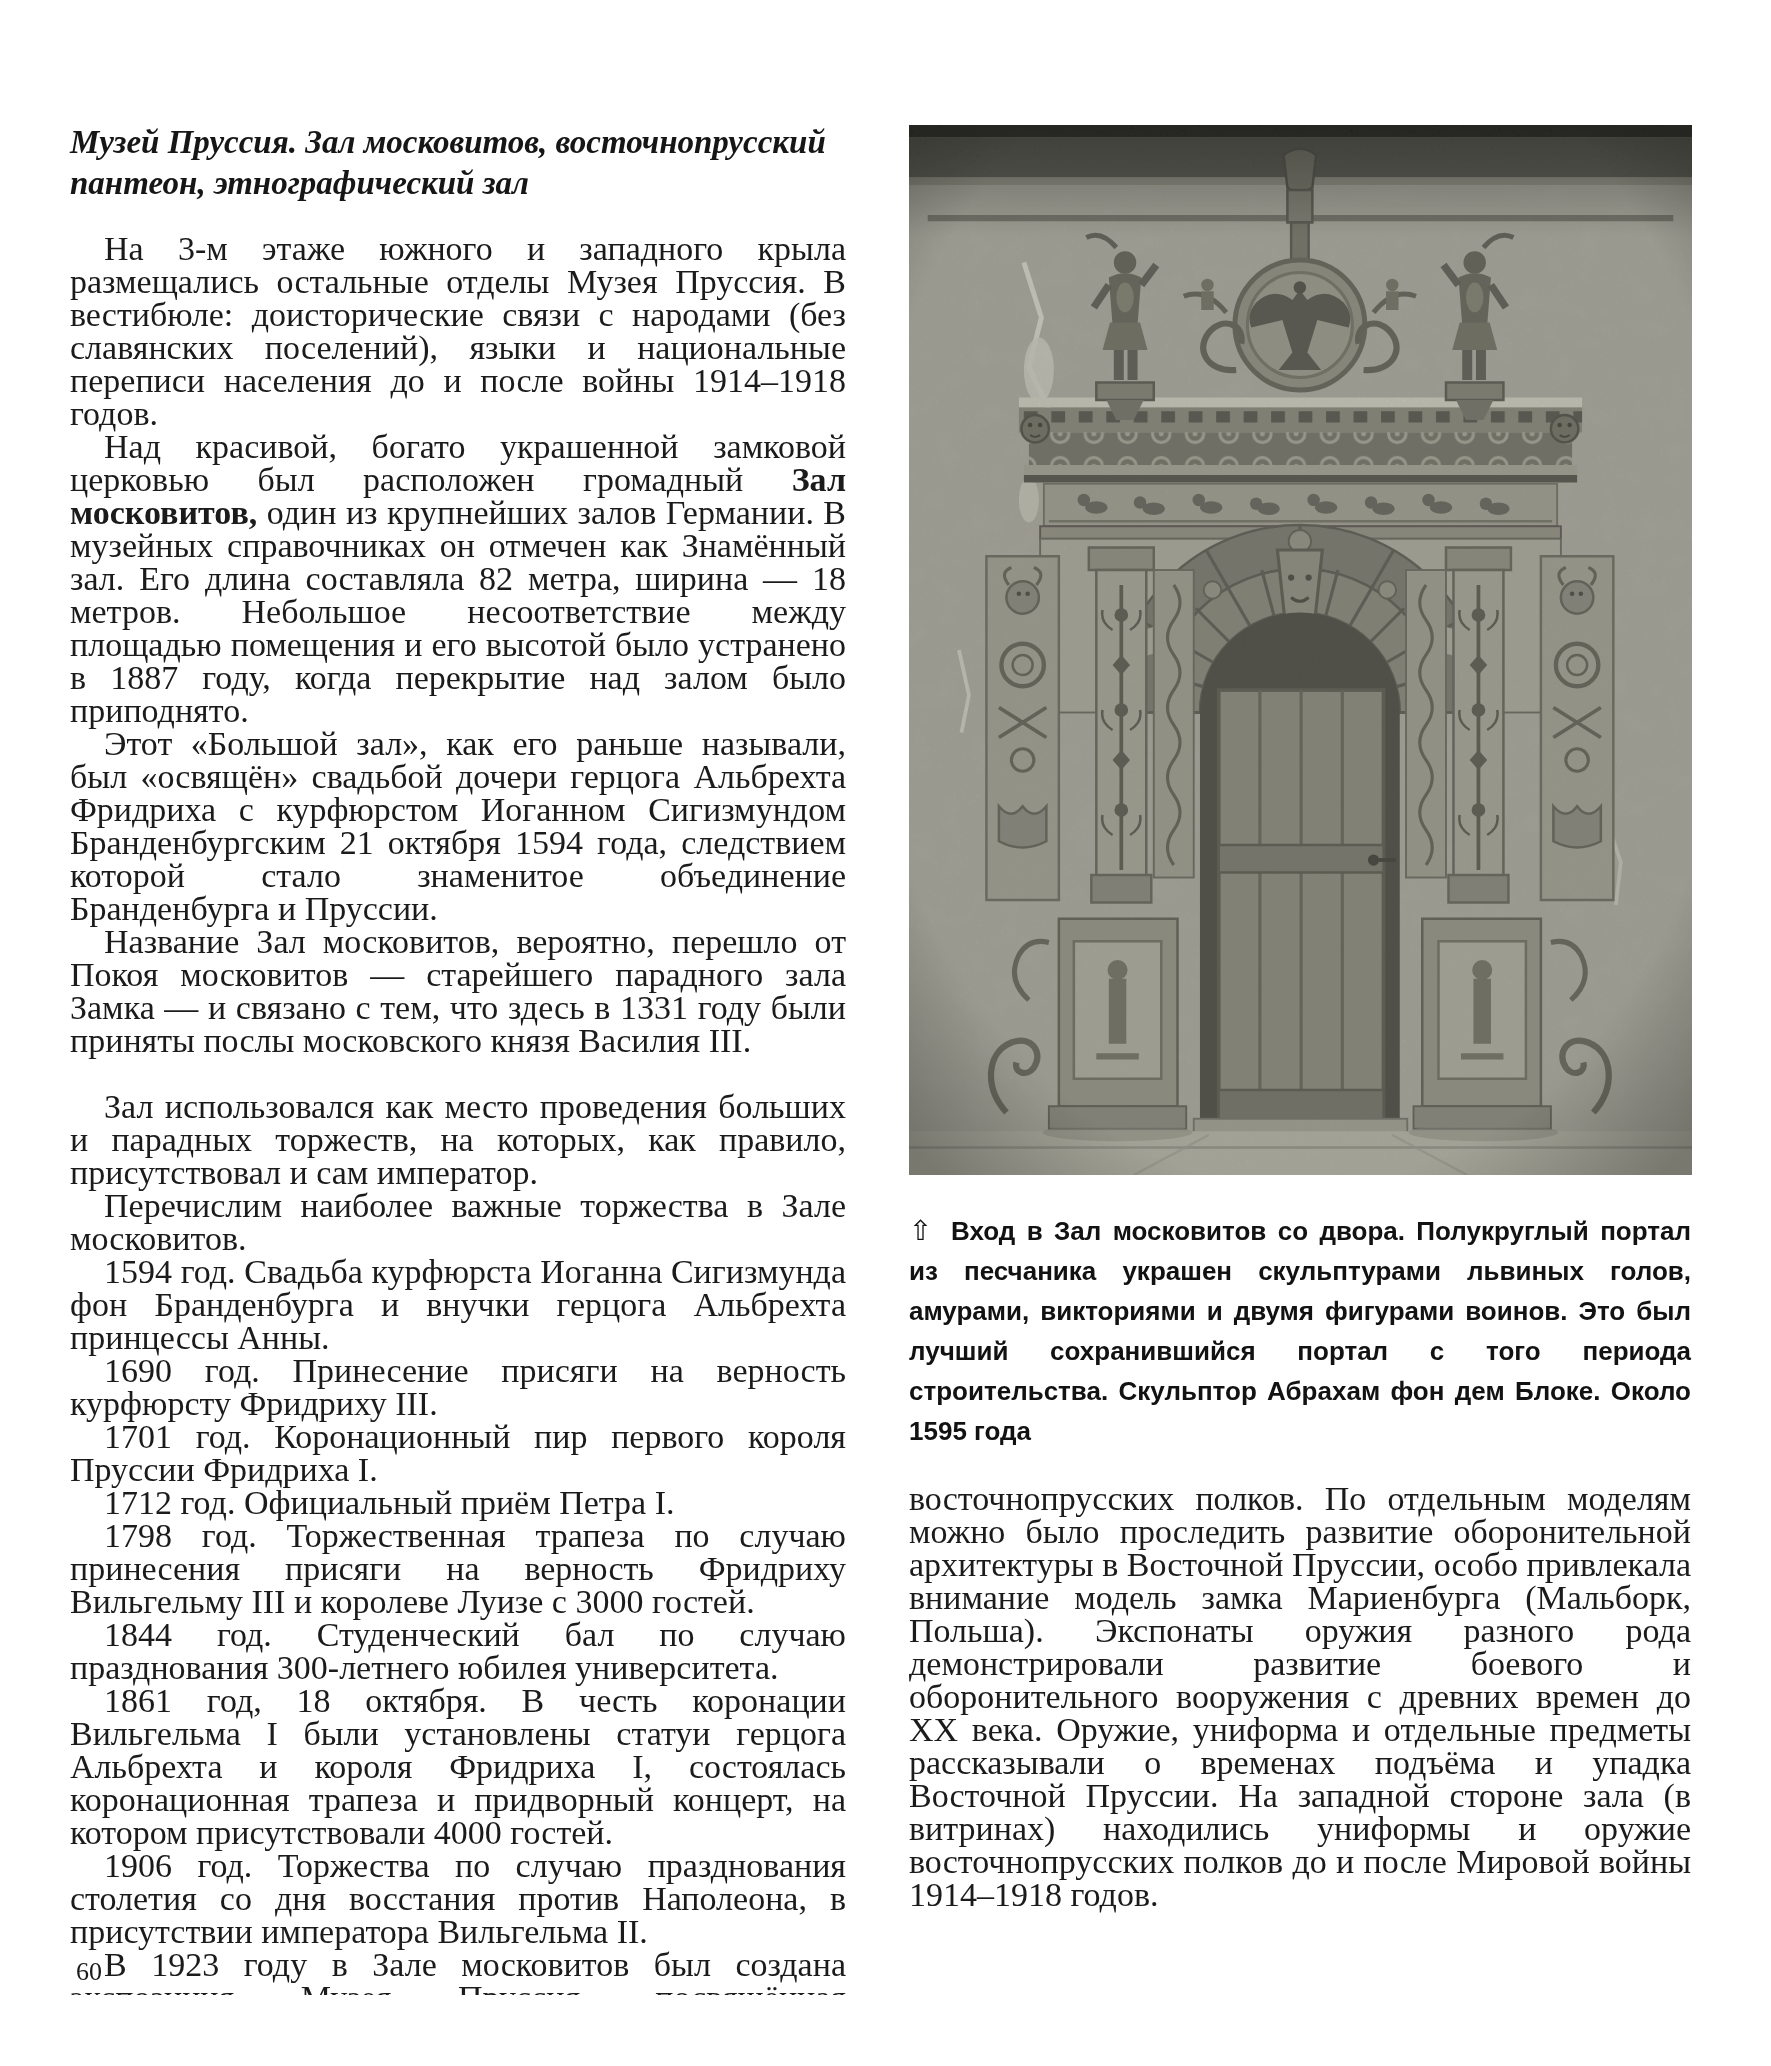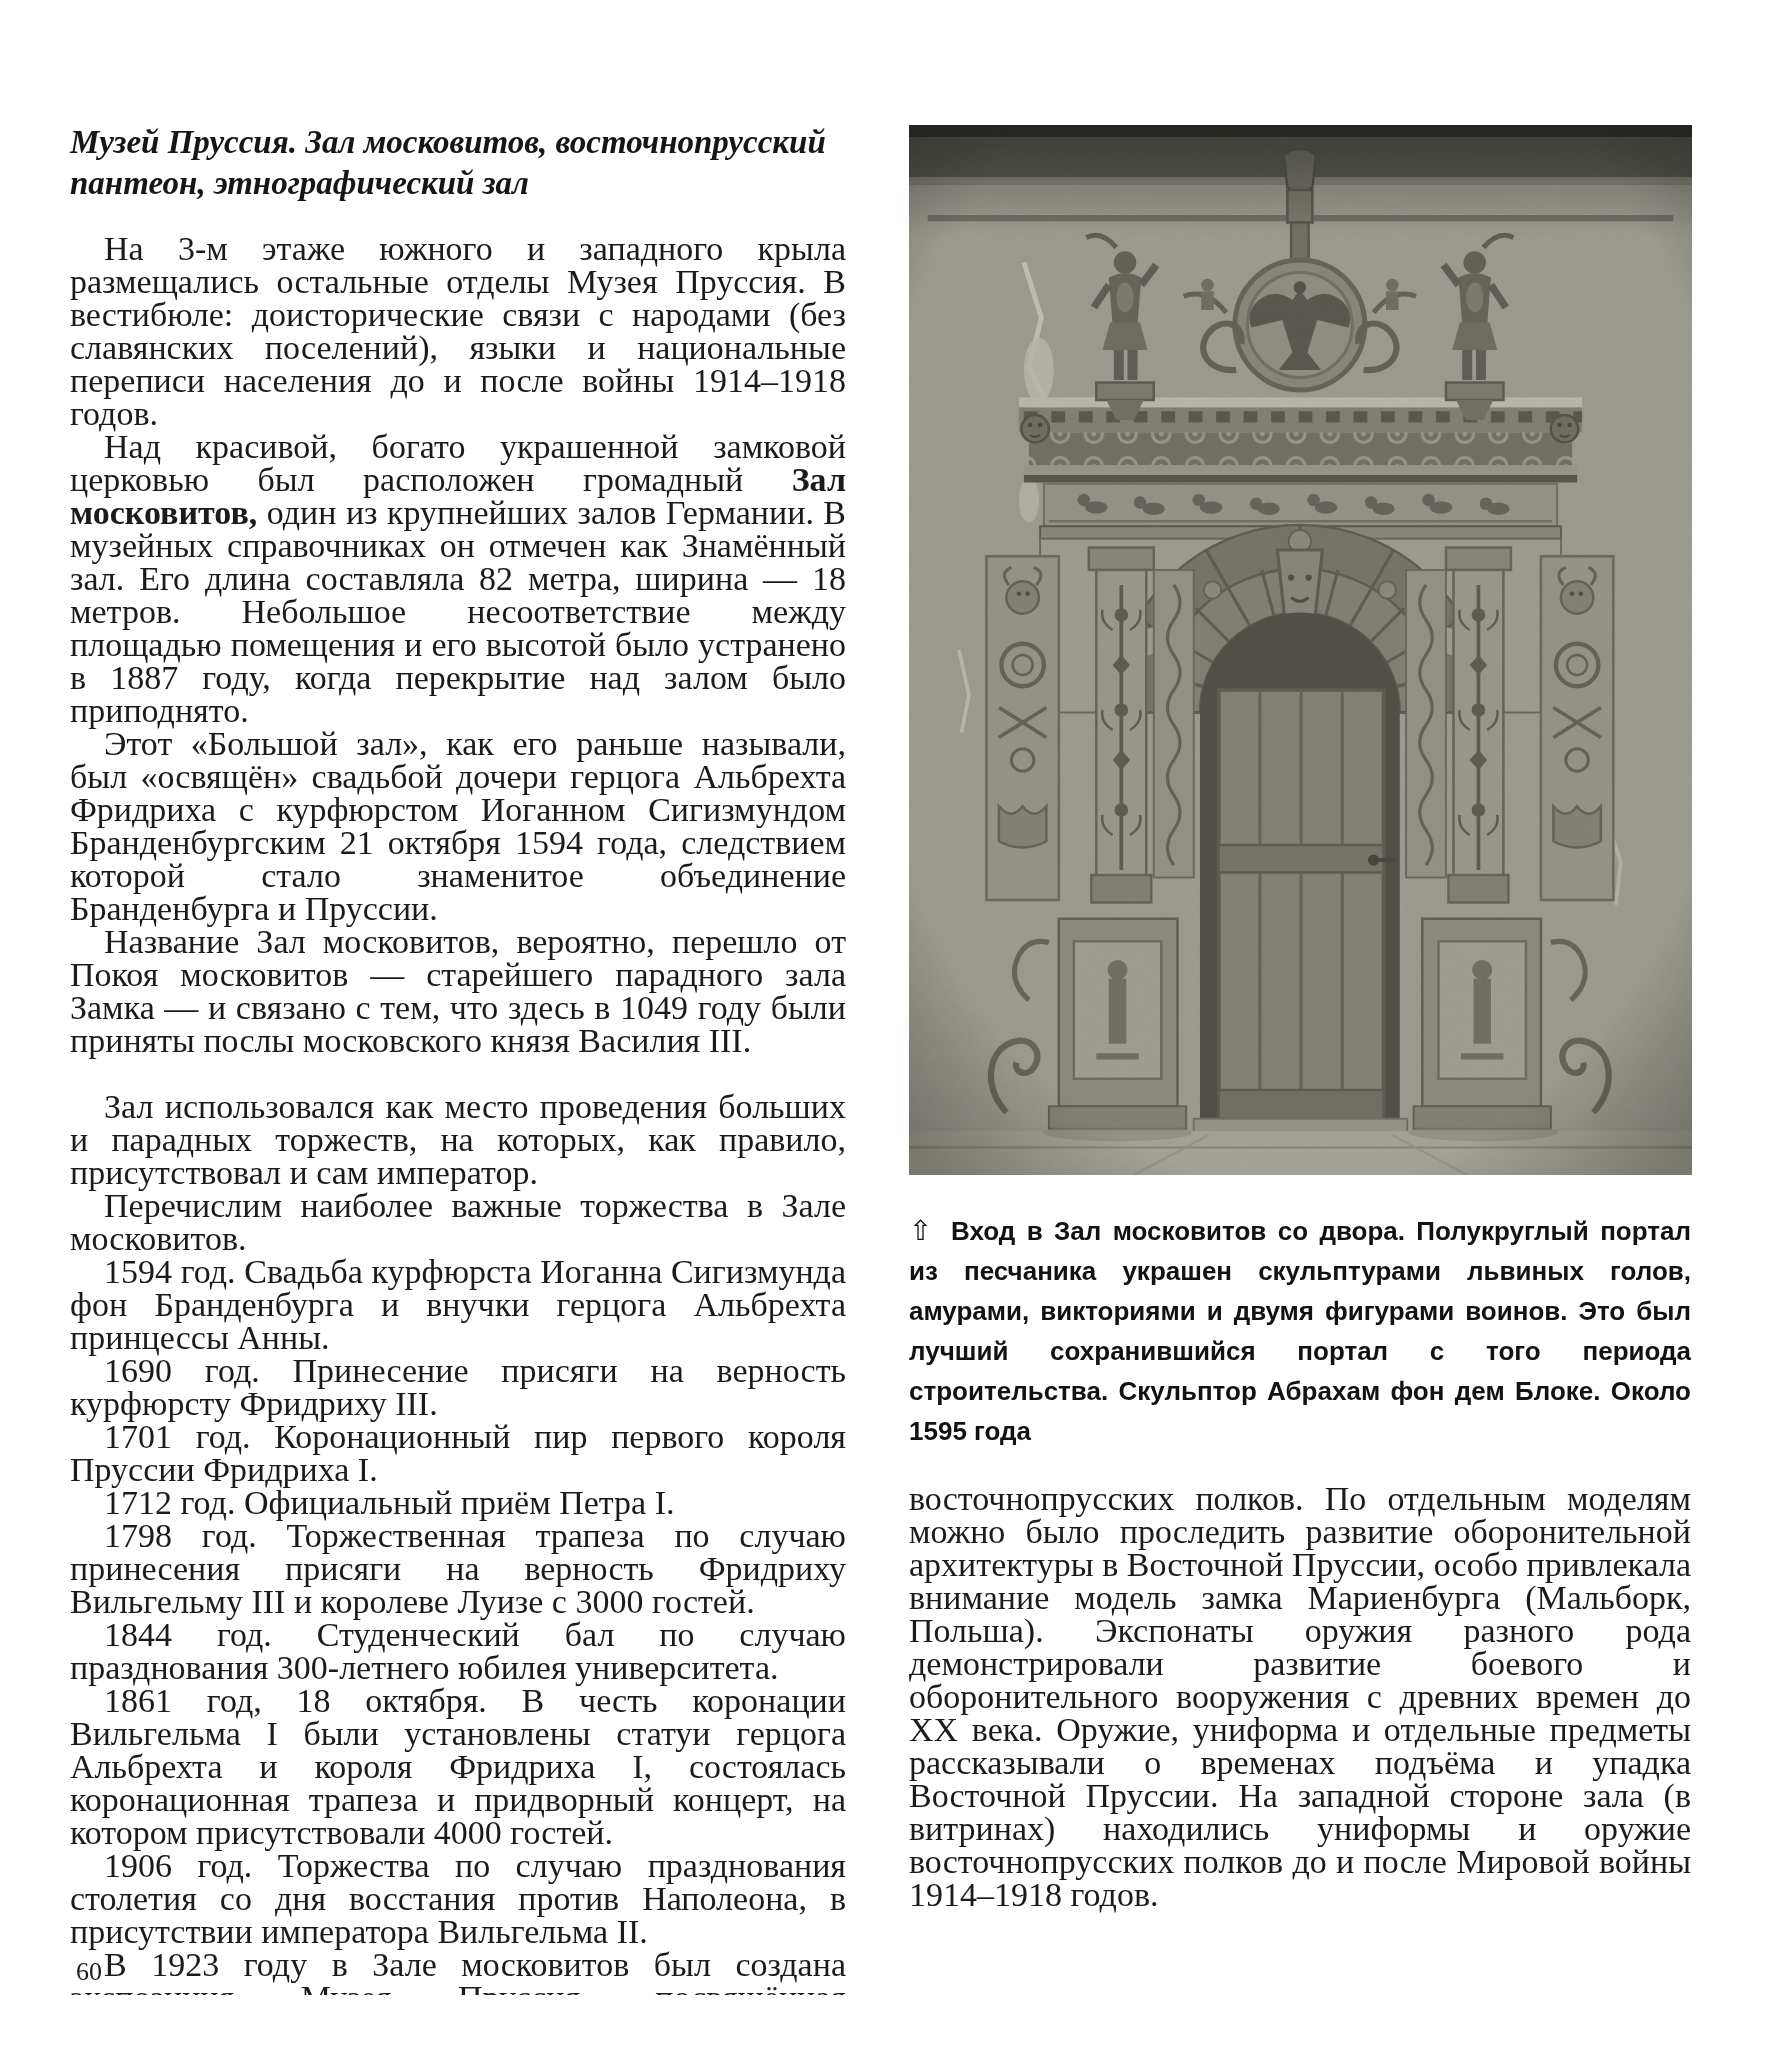--- a/index.html
+++ b/index.html
@@ -79,21 +79,21 @@
 </head>
 <body>
 
 <div class="page">
 
   <div class="left-col">
     <h1 class="title">Музей Пруссия. Зал московитов, восточнопрусский пантеон, этнографический зал</h1>
     <p class="body">На 3-м этаже южного и западного крыла размещались остальные отделы Музея Пруссия. В вестибюле: доисторические связи с народами (без славянских поселений), языки и национальные переписи населения до и после войны 1914–1918 годов.</p>
     <p class="body"><span>Над красивой, богато украшенной замковой церковью был расположен громадный </span><b>Зал московитов,</b><span> один из крупнейших залов Германии. В музейных справочниках он отмечен как Знамённый зал. Его длина составляла 82 метра, ширина — 18 метров. Небольшое несоответствие между площадью помещения и его высотой было устранено в 1887 году, когда перекрытие над залом было приподнято.</span></p>
     <p class="body">Этот «Большой зал», как его раньше называли, был «освящён» свадьбой дочери герцога Альбрехта Фридриха с курфюрстом Иоганном Сигизмундом Бранденбургским 21 октября 1594 года, следствием которой стало знаменитое объединение Бранденбурга и Пруссии.</p>
-    <p class="body">Название Зал московитов, вероятно, перешло от Покоя московитов — старейшего парадного зала Замка — и связано с тем, что здесь в 1049 году были приняты послы московского князя Василия III.</p>
+    <p class="body">Название Зал московитов, вероятно, перешло от Покоя московитов — старейшего парадного зала Замка — и связано с тем, что здесь в 1331 году были приняты послы московского князя Василия III.</p>
     <p class="body gap">Зал использовался как место проведения больших и парадных торжеств, на которых, как правило, присутствовал и сам император.</p>
     <p class="body">Перечислим наиболее важные торжества в Зале московитов.</p>
     <p class="body">1594 год. Свадьба курфюрста Иоганна Сигизмунда фон Бранденбурга и внучки герцога Альбрехта принцессы Анны.</p>
     <p class="body">1690 год. Принесение присяги на верность курфюрсту Фридриху III.</p>
     <p class="body">1701 год. Коронационный пир первого короля Пруссии Фридриха I.</p>
     <p class="body">1712 год. Официальный приём Петра I.</p>
     <p class="body">1798 год. Торжественная трапеза по случаю принесения присяги на верность Фридриху Вильгельму III и королеве Луизе с 3000 гостей.</p>
     <p class="body">1844 год. Студенческий бал по случаю празднования 300-летнего юбилея университета.</p>
     <p class="body">1861 год, 18 октября. В честь коронации Вильгельма I были установлены статуи герцога Альбрехта и короля Фридриха I, состоялась коронационная трапеза и придворный концерт, на котором присутствовали 4000 гостей.</p>
     <p class="body">1906 год. Торжества по случаю празднования столетия со дня восстания против Наполеона, в присутствии императора Вильгельма II.</p>

